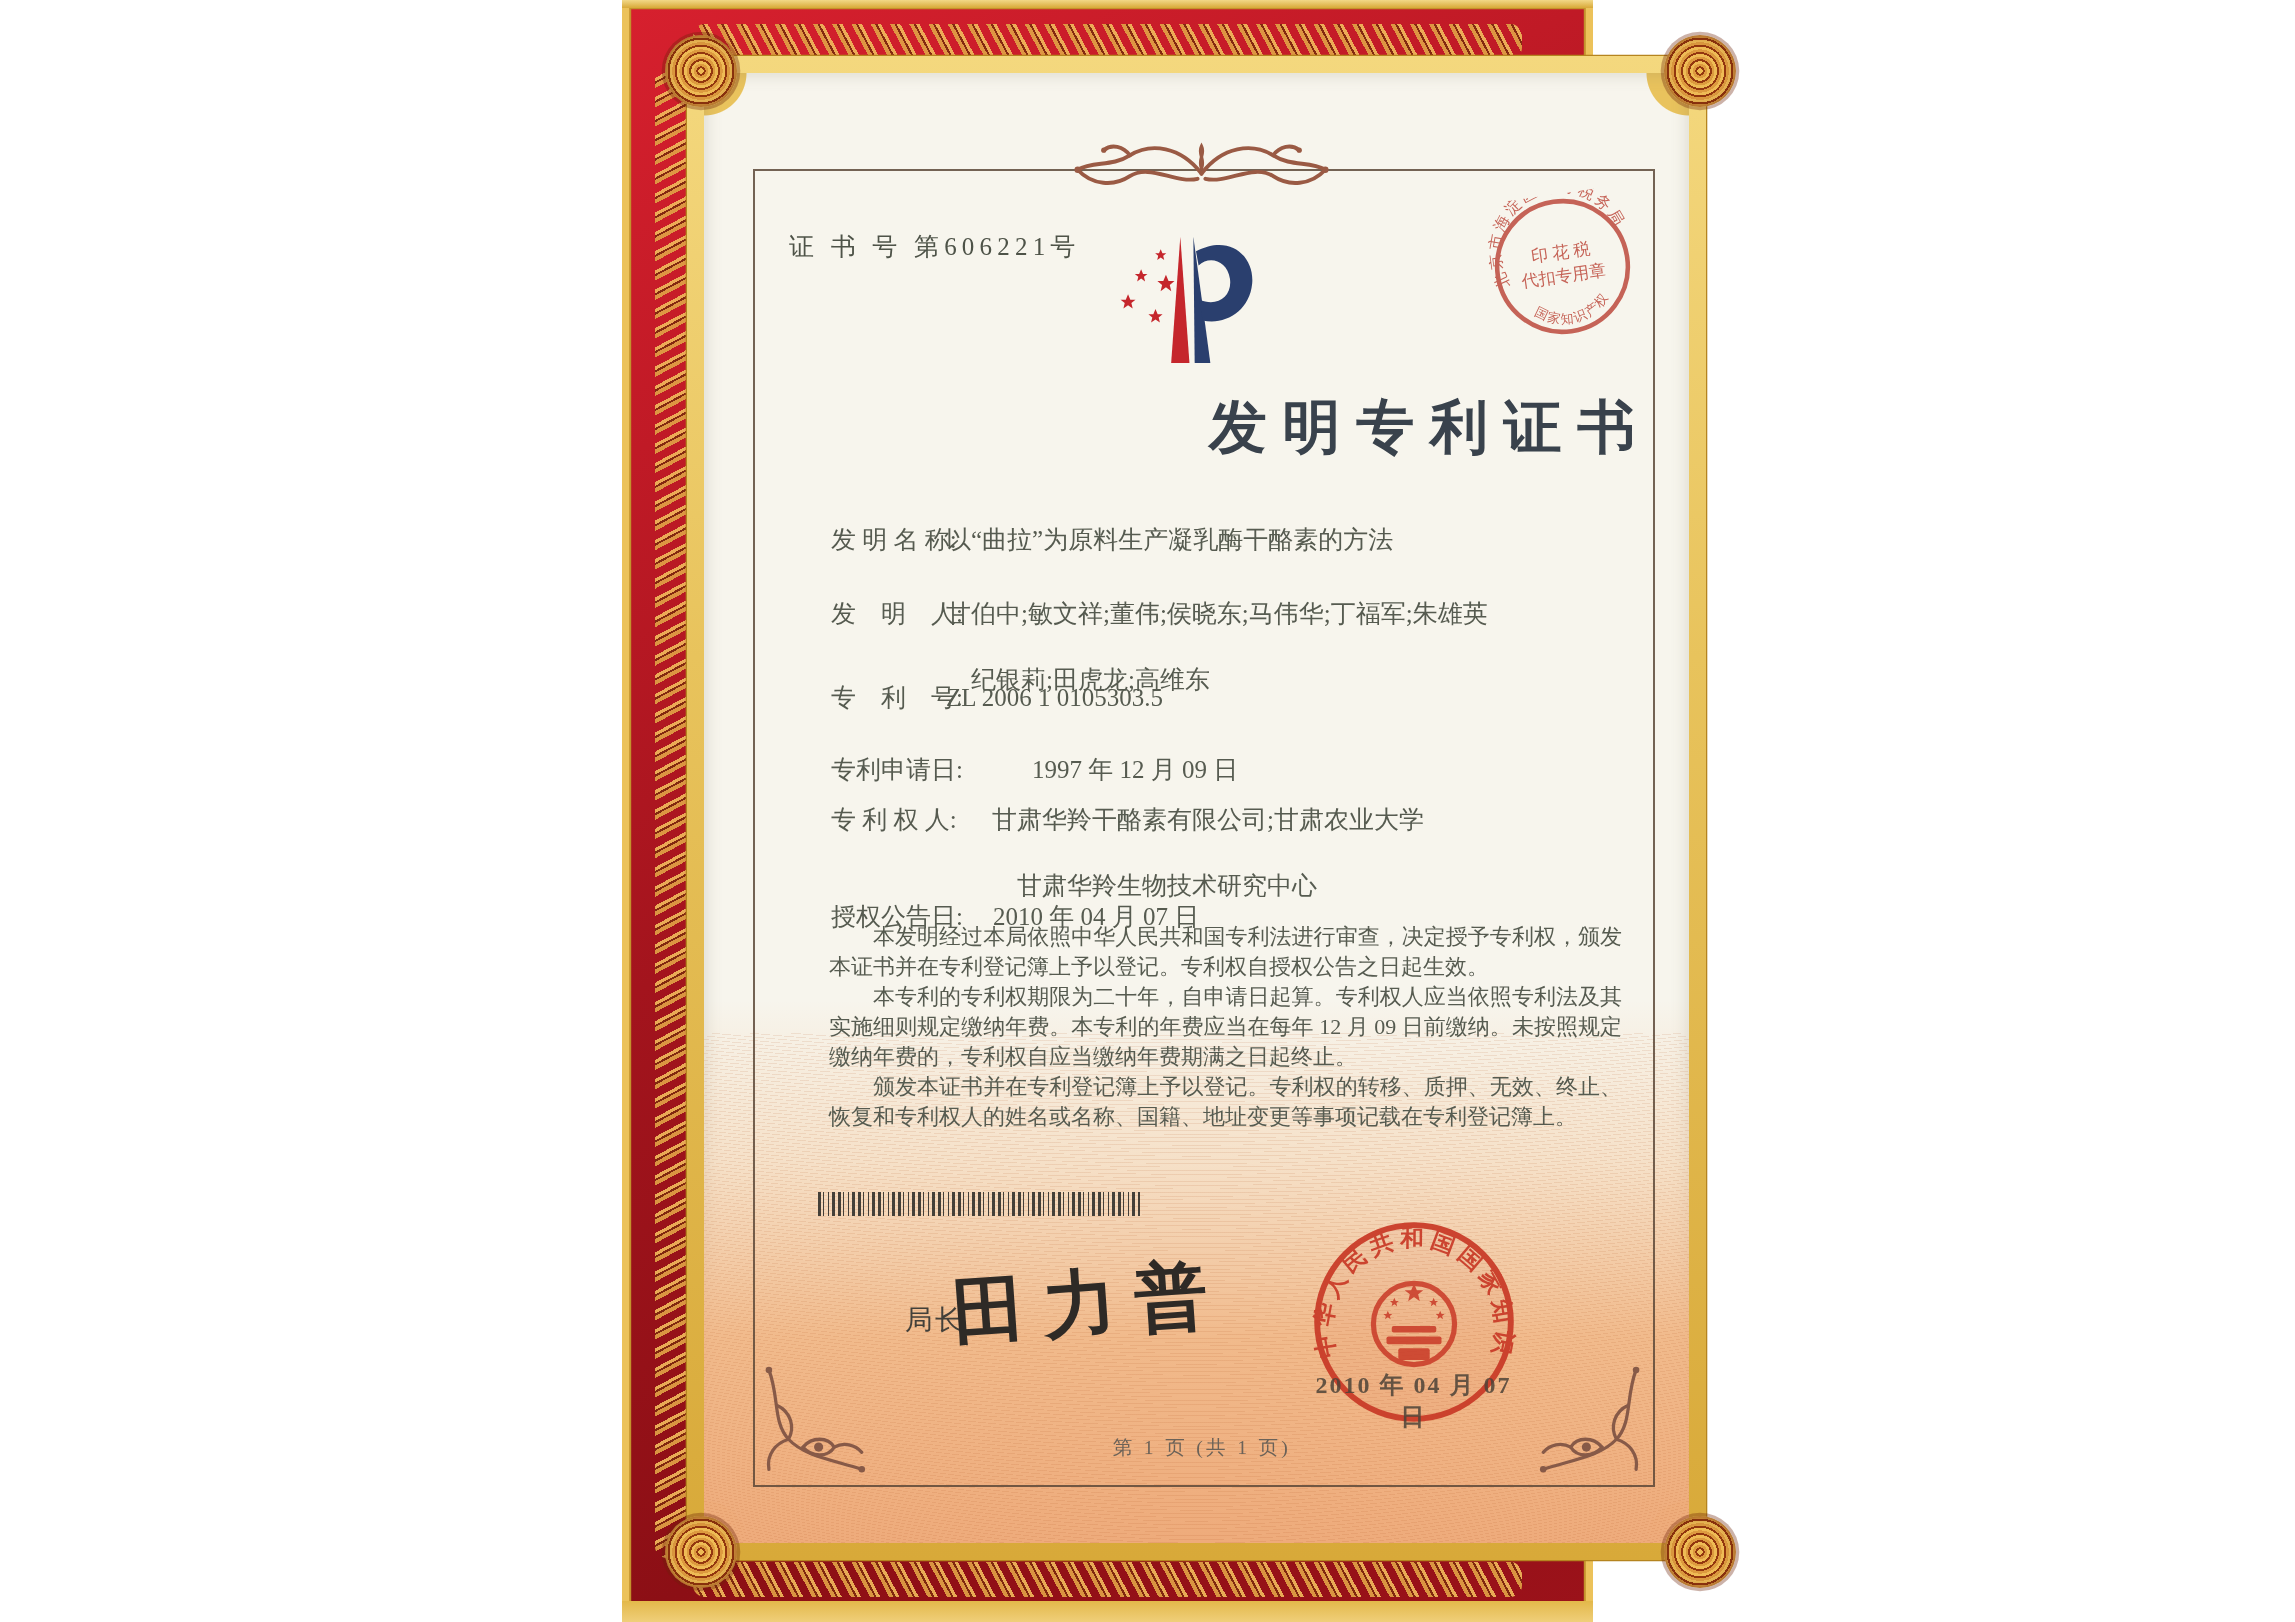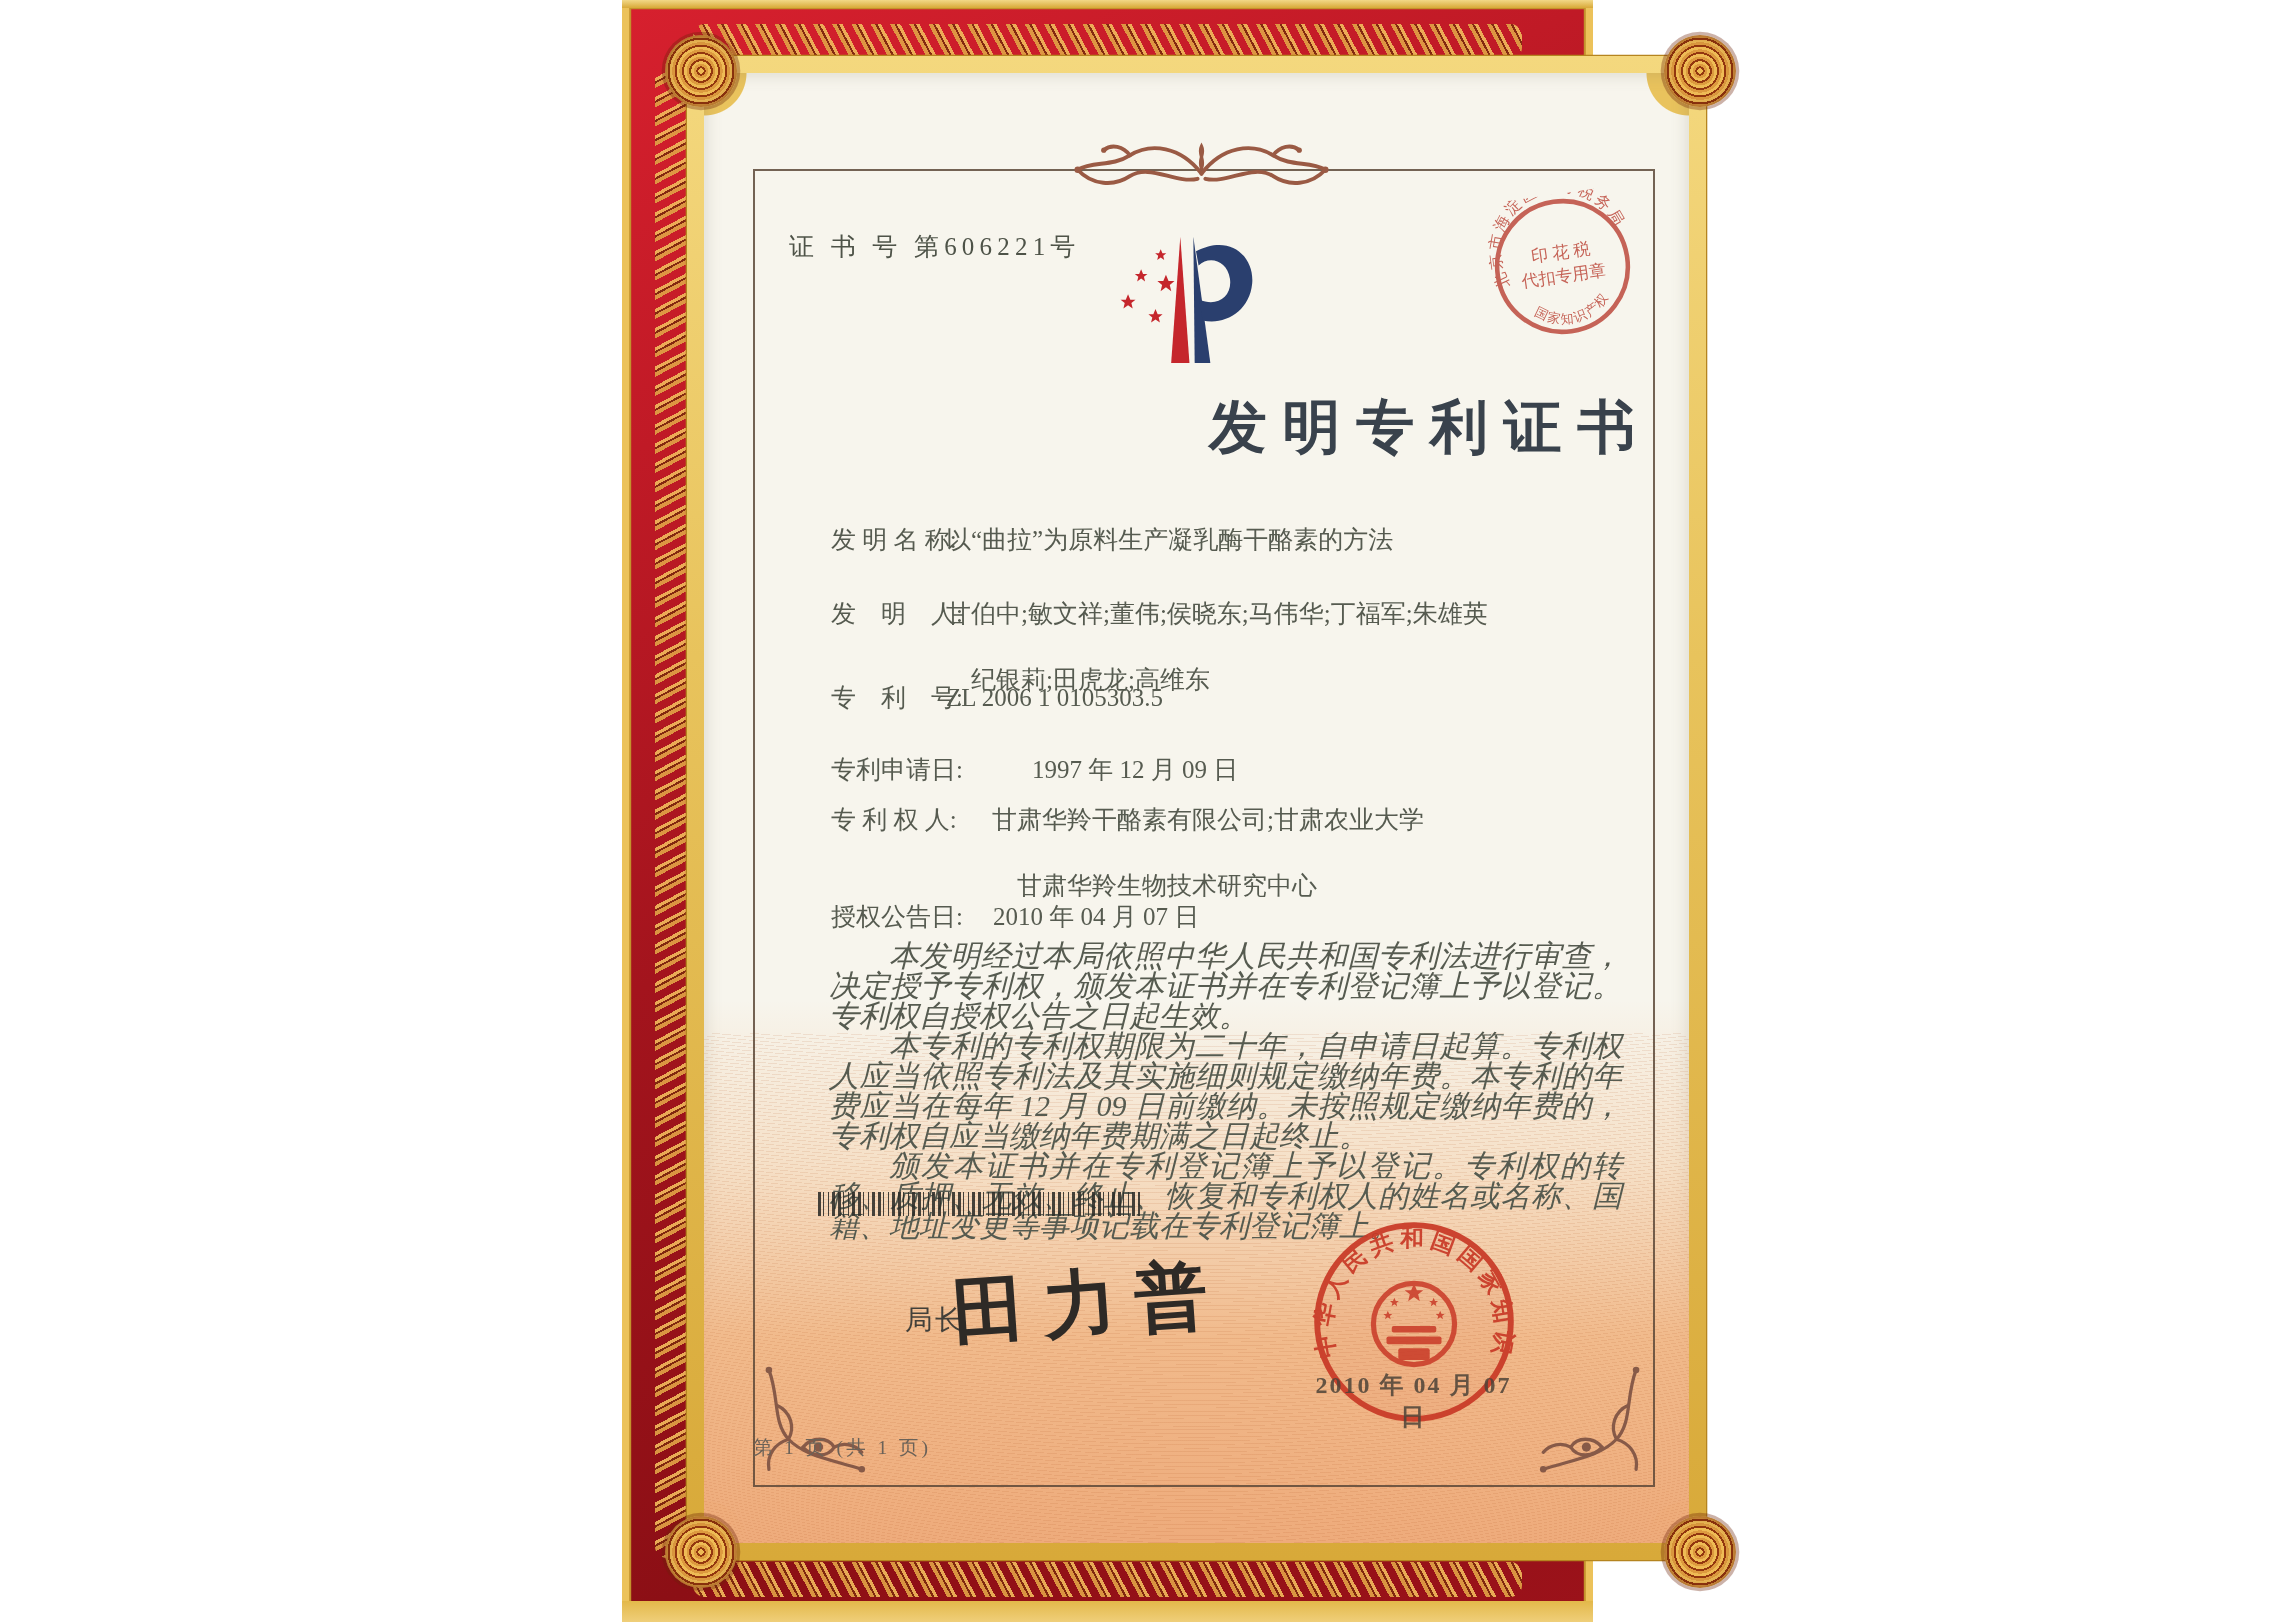--- a/index.html
+++ b/index.html
@@ -71,42 +71,42 @@
   .row{position:absolute;left:209px;font-size:25px;color:#565b50;display:flex;}
   .row .lbl{white-space:pre;width:115px;flex:0 0 auto;}
   .row .val{white-space:pre;line-height:33px;}
   .row.r-name{top:523px;}
   .row.r-inv{top:597px;}
   .row.r-pno{top:681px;}
   .row.r-fil{top:753px;gap:47px;}
   .row.r-own{top:803px;gap:7px;}
   .row.r-grant{top:900px;gap:8px;}
   .paras{
-    position:absolute;left:207px;top:941px;width:793px;
-    font-size:30px;line-height:30px;color:#565b50;text-align:justify;font-style:italic;
+    position:absolute;left:207px;top:922px;width:793px;
+    font-size:22px;line-height:30px;color:#565b50;text-align:justify;
   }
   .paras p{margin:0;text-indent:2em;}
   .barcode{
     position:absolute;left:196px;top:1192px;width:322px;height:23.6px;
     background:
       repeating-linear-gradient(90deg,#2c2c28 0 2.6px,rgba(0,0,0,0) 2.6px 4.6px,#2c2c28 4.6px 5.9px,rgba(0,0,0,0) 5.9px 9.8px,#2c2c28 9.8px 11px,rgba(0,0,0,0) 11px 13.7px,#2c2c28 13.7px 17px,rgba(0,0,0,0) 17px 20px);
     opacity:.88;
   }
   .signer{position:absolute;left:283px;top:1302px;font-size:27.5px;color:#43403a;letter-spacing:2.6px;}
   .signature{
     position:absolute;left:330px;top:1255px;font-size:73px;color:#2e2a26;font-weight:bold;
     transform:rotate(-4deg);letter-spacing:18.3px;font-family:"DejaVu Serif","Liberation Serif",serif;
   }
   .seal{position:absolute;left:686px;top:1216px;width:212px;height:212px;opacity:.93;}
   .seal-date{
     position:absolute;left:692px;top:1369px;width:199px;text-align:center;
     font-size:24px;color:#4d4338;letter-spacing:2px;font-weight:bold;opacity:.85;
   }
   .footer{
-    position:absolute;left:131px;top:1434px;width:898px;text-align:left;
+    position:absolute;left:131px;top:1434px;width:898px;text-align:center;
     font-size:19.6px;color:#6b6258;letter-spacing:3.3px;
   }
 </style>
 </head>
 <body>
 
 <div class="cert">
   <div class="gold-edge-top"></div>
   <div class="gold-edge-bottom"></div>
 

